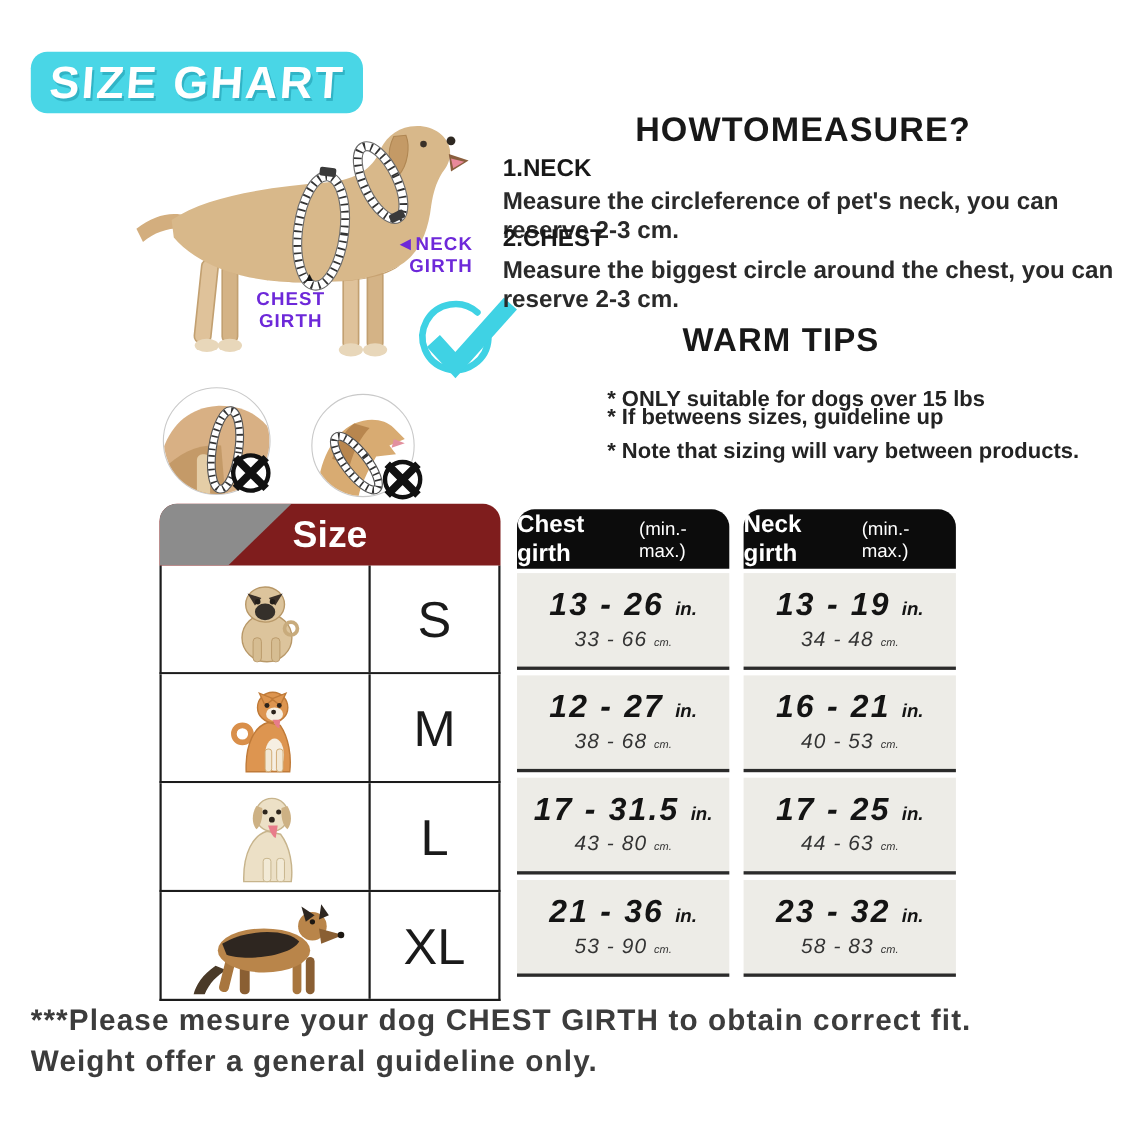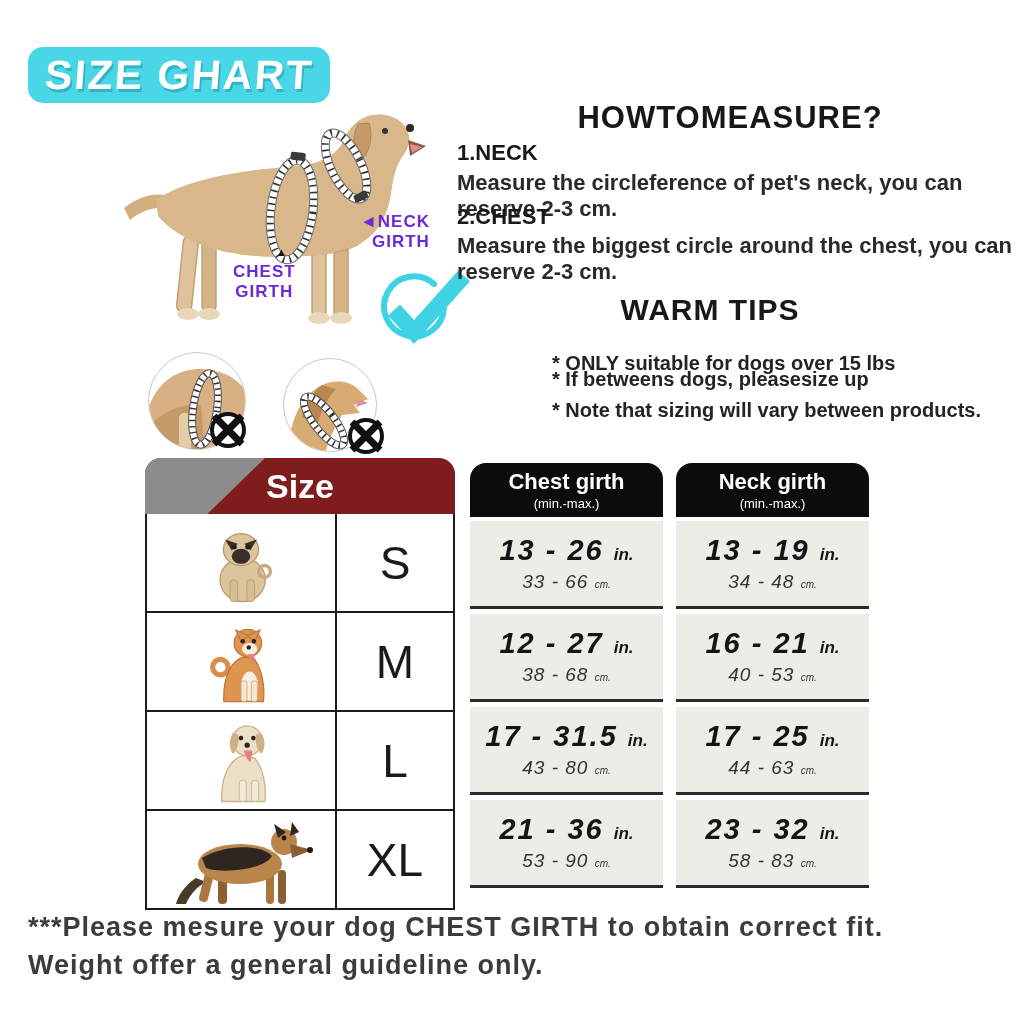--- a/index.html
+++ b/index.html
@@ -43,23 +43,23 @@
   .size-header .wedge{position:absolute;left:0;top:0;width:120px;height:100%;background:#8c8c8c;
                       clip-path:polygon(0 0,100% 0,52% 100%,0 100%);}
   .size-header span{position:relative;color:#fff;font-size:34px;font-weight:bold;}
   .size-row{display:flex;height:97px;border:2px solid #1c1c1c;border-top:none;background:#fff;}
   .dog-cell{width:188px;display:flex;align-items:center;justify-content:center;border-right:2px solid #1c1c1c;}
   .letter-cell{flex:1;display:flex;align-items:center;justify-content:center;font-size:46px;color:#1a1a1a;}
   
   .girth-col{position:absolute;top:463px;width:193px;}
   .chest-col{left:470px;} .neck-col{left:676px;}
   .girth-header{height:54px;background:#0c0c0c;border-radius:16px 16px 0 0;color:#fff;
-                display:flex;flex-direction:column;align-items:center;justify-content:center;margin-bottom:4px;}
+                display:flex;flex-direction:row;align-items:center;justify-content:center;margin-bottom:4px;}
   .girth-header .lbl{font-size:22px;font-weight:bold;}
-  .girth-header .sub{font-size:13px;margin-top:1px;}
+  .girth-header .sub{font-size:17px;margin-top:1px;}
   .girth-cell{height:85px;background:#edece7;border-bottom:3px solid #2b2b2b;margin-bottom:5px;
               display:flex;flex-direction:column;align-items:center;justify-content:center;}
   .girth-cell .in-line{font-style:italic;font-weight:bold;font-size:29px;color:#141414;letter-spacing:2px;}
   .girth-cell .in-line .unit{font-size:17px;letter-spacing:0;}
   .girth-cell .cm-line{font-style:italic;font-size:19px;color:#333;margin-top:4px;letter-spacing:1px;}
   .girth-cell .cm-line .unit{font-size:10px;letter-spacing:0;}
   
   .footer-line{position:absolute;left:28px;width:980px;font-size:27px;font-weight:bold;color:#3c3c3c;letter-spacing:1px;}
   .fl1{top:912px;} .fl2{top:950px;}
 </style>
@@ -162,21 +162,21 @@
   </svg>
 
   <div class="howto-heading">HOWTOMEASURE?</div>
   <div class="step-title step1-title">1.NECK</div>
   <div class="step-text step1-text">Measure the circleference of pet's neck, you can reserve 2-3 cm.</div>
   <div class="step-title step2-title">2.CHEST</div>
   <div class="step-text step2-text">Measure the biggest circle around the chest, you can reserve 2-3 cm.</div>
 
   <div class="tips-heading">WARM TIPS</div>
   <div class="tip-line tip1">* ONLY suitable for dogs over 15 lbs</div>
-  <div class="tip-line tip2">* If betweens dogs, pleasesize up</div>
+  <div class="tip-line tip2">* If betweens sizes, guideline up</div>
   <div class="tip-line tip3">* Note that sizing will vary between products.</div>
 
   <div class="size-table">
     <div class="size-header">
       <div class="wedge"></div>
       <span>Size</span>
     </div>
 
     <div class="size-row">
       <div class="dog-cell">

